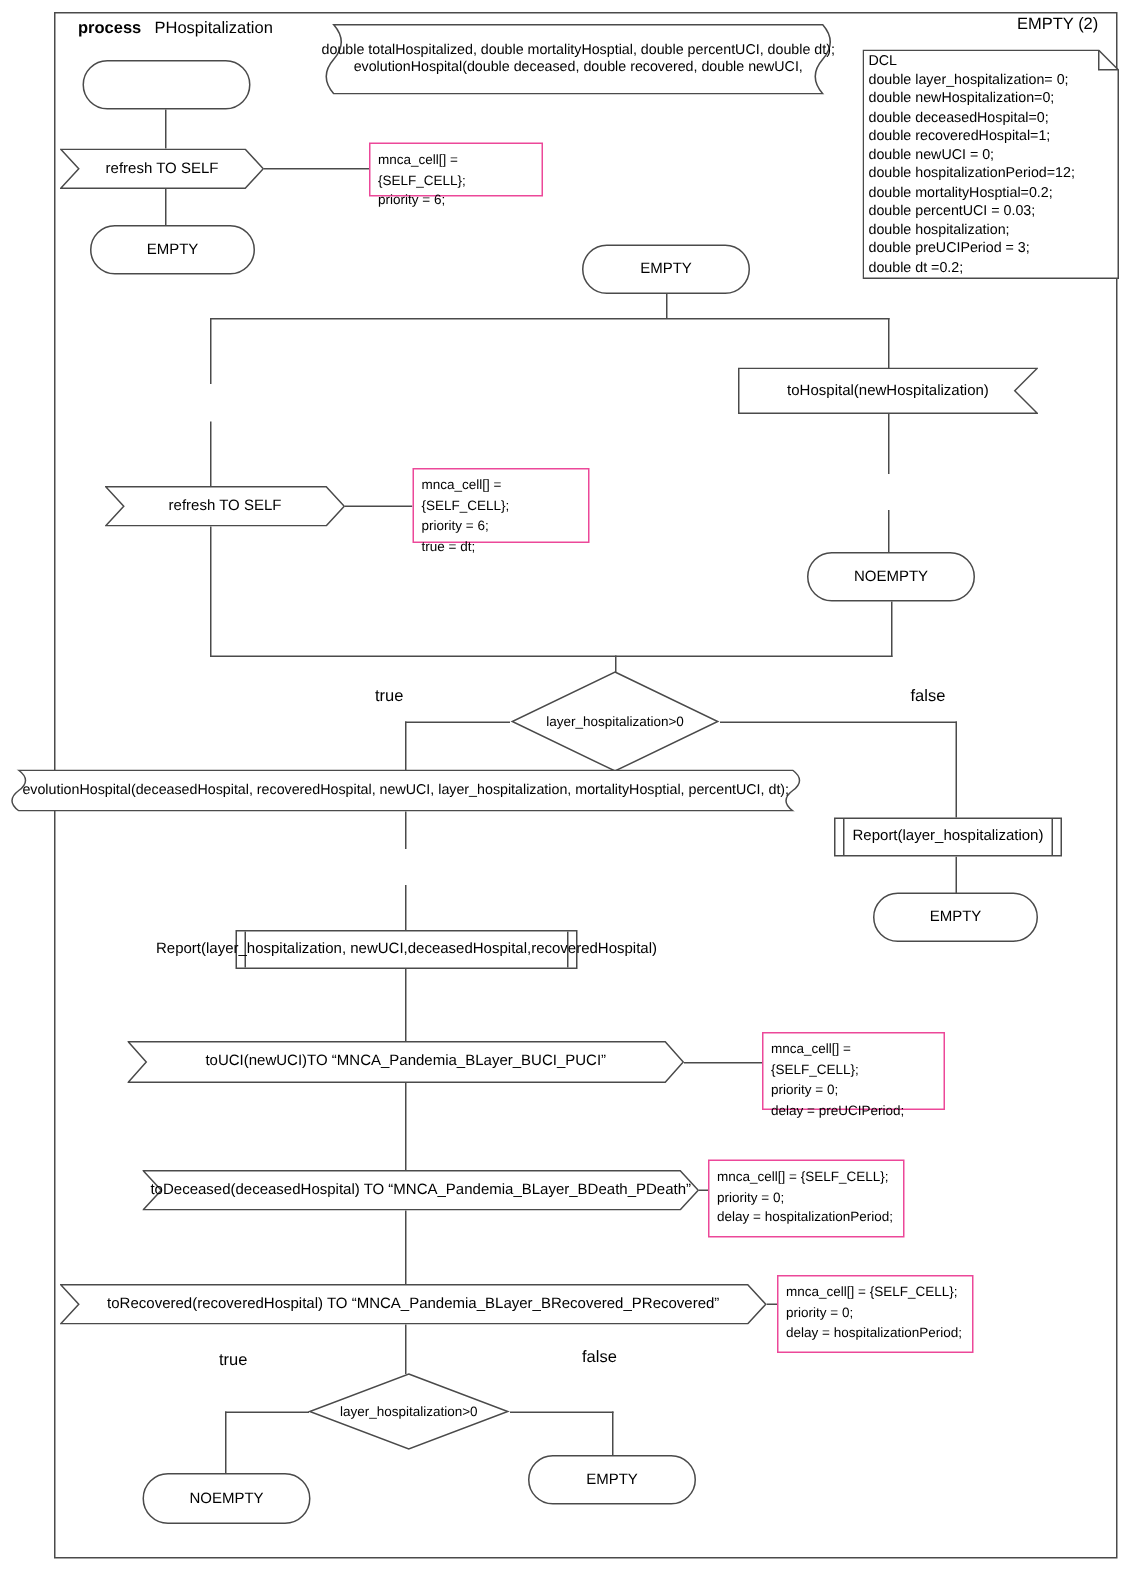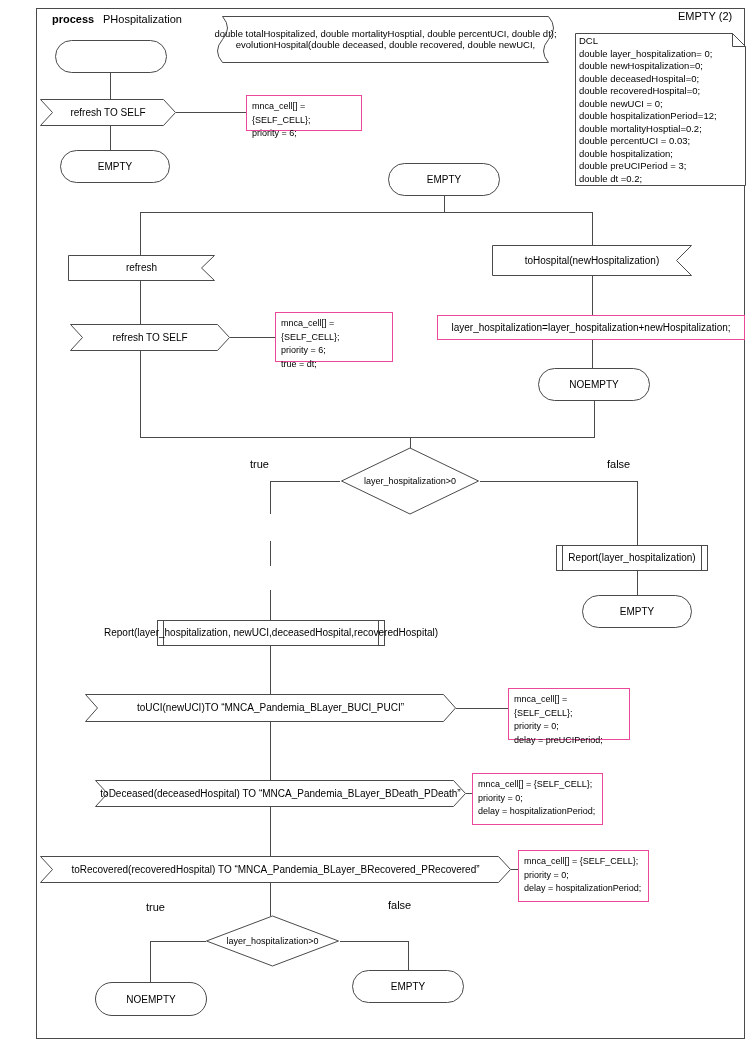--- a/index.html
+++ b/index.html
@@ -87,21 +87,21 @@
   <div class="shape" style="left:575px;top:33px;width:171px;height:153px;align-items:flex-start;justify-content:flex-start;z-index:2;">
     <svg width="171" height="153" viewBox="0 0 171 153">
       <path d="M0.5,0.5 H157.5 L170.5,13.5 V152.5 H0.5 Z" fill="#ffffff" stroke="#4a4a4a"></path>
       <path d="M157.5,0.5 V13.5 H170.5" fill="none" stroke="#4a4a4a"></path>
     </svg>
     <div class="note-text">
       <div>DCL</div>
       <div>double layer_hospitalization= 0;</div>
       <div>double newHospitalization=0;</div>
       <div>double deceasedHospital=0;</div>
-      <div>double recoveredHospital=0;</div>
+      <div>double recoveredHospital=1;</div>
       <div>double newUCI = 0;</div>
       <div>double hospitalizationPeriod=12;</div>
       <div>double mortalityHosptial=0.2;</div>
       <div>double percentUCI = 0.03;</div>
       <div>double hospitalization;</div>
       <div>double preUCIPeriod = 3;</div>
       <div>double dt =0.2;</div>
     </div>
   </div>
 
@@ -118,26 +118,20 @@
   </div>
 
   <div class="stadium" style="left:60px;top:150px;width:110px;height:33px;">
     <span>EMPTY</span>
   </div>
 
   <div class="stadium" style="left:388px;top:163px;width:112px;height:33px;">
     <span>EMPTY</span>
   </div>
 
-  <div class="shape" style="left:68px;top:255px;width:147px;height:26px;z-index:2;">
-    <svg width="147" height="26" viewBox="0 0 147 26">
-      <polygon points="0.5,0.5 146.5,0.5 133.5,13 146.5,25.5 0.5,25.5" fill="#ffffff" stroke="#4a4a4a"></polygon>
-    </svg>
-    <span class="lbl">refresh</span>
-  </div>
 
   <div class="shape" style="left:70px;top:324px;width:160px;height:27px;z-index:2;">
     <svg width="160" height="27" viewBox="0 0 160 27">
       <polygon points="0.5,0.5 147.5,0.5 159.5,13.5 147.5,26.5 0.5,26.5 12.5,13.5" fill="#ffffff" stroke="#4a4a4a"></polygon>
     </svg>
     <span class="lbl">refresh TO SELF</span>
   </div>
 
   <div class="box params" style="left:275px;top:312px;width:118px;height:50px;">
     <div>mnca_cell[] = {SELF_CELL};</div>
@@ -145,37 +139,40 @@
     <div>true = dt;</div>
   </div>
 
   <div class="shape" style="left:492px;top:245px;width:200px;height:31px;z-index:2;">
     <svg width="200" height="31" viewBox="0 0 200 31">
       <polygon points="0.5,0.5 199.5,0.5 184.5,15.5 199.5,30.5 0.5,30.5" fill="#ffffff" stroke="#4a4a4a"></polygon>
     </svg>
     <span class="lbl">toHospital(newHospitalization)</span>
   </div>
 
-  <div class="box center-box" style="left:437px;top:315px;width:308px;height:25px;">
-    <span class="lbl">layer_hospitalization=layer_hospitalization+newHospitalization;</span>
-  </div>
 
   <div class="stadium" style="left:538px;top:368px;width:112px;height:33px;">
     <span>NOEMPTY</span>
   </div>
 
   <div class="shape" style="left:340px;top:447px;width:140px;height:68px;z-index:2;">
     <svg width="140" height="68" viewBox="0 0 140 68">
       <polygon points="70,1 138.5,34 70,67 1.5,34" fill="#ffffff" stroke="#4a4a4a"></polygon>
     </svg>
     <span class="lbl small">layer_hospitalization&gt;0</span>
   </div>
   <div class="tag" style="left:250px;top:458px;">true</div>
   <div class="tag" style="left:607px;top:458px;">false</div>
 
+  <div class="shape" style="left:4px;top:513px;width:533px;height:28px;z-index:2;">
+    <svg width="533" height="28" viewBox="0 0 533 28">
+      <path d="M8.5,0.5 H524.5 q9,6.75 0,13.5 q-9,6.75 0,13.5 H8.5 q-9,-6.75 0,-13.5 q9,-6.75 0,-13.5 Z" fill="#ffffff" stroke="#4a4a4a"></path>
+    </svg>
+    <span class="lbl s95">evolutionHospital(deceasedHospital, recoveredHospital, newUCI, layer_hospitalization, mortalityHosptial, percentUCI, dt);</span>
+  </div>
 
 
   <div class="predef" style="left:157px;top:620px;width:228px;height:26px;">
     <span class="bar-l"></span>
     <span class="bar-r"></span>
     <span class="lbl">Report(layer_hospitalization, newUCI,deceasedHospital,recoveredHospital)</span>
   </div>
 
   <div class="shape" style="left:85px;top:694px;width:371px;height:28px;z-index:2;">
     <svg width="371" height="28" viewBox="0 0 371 28">

